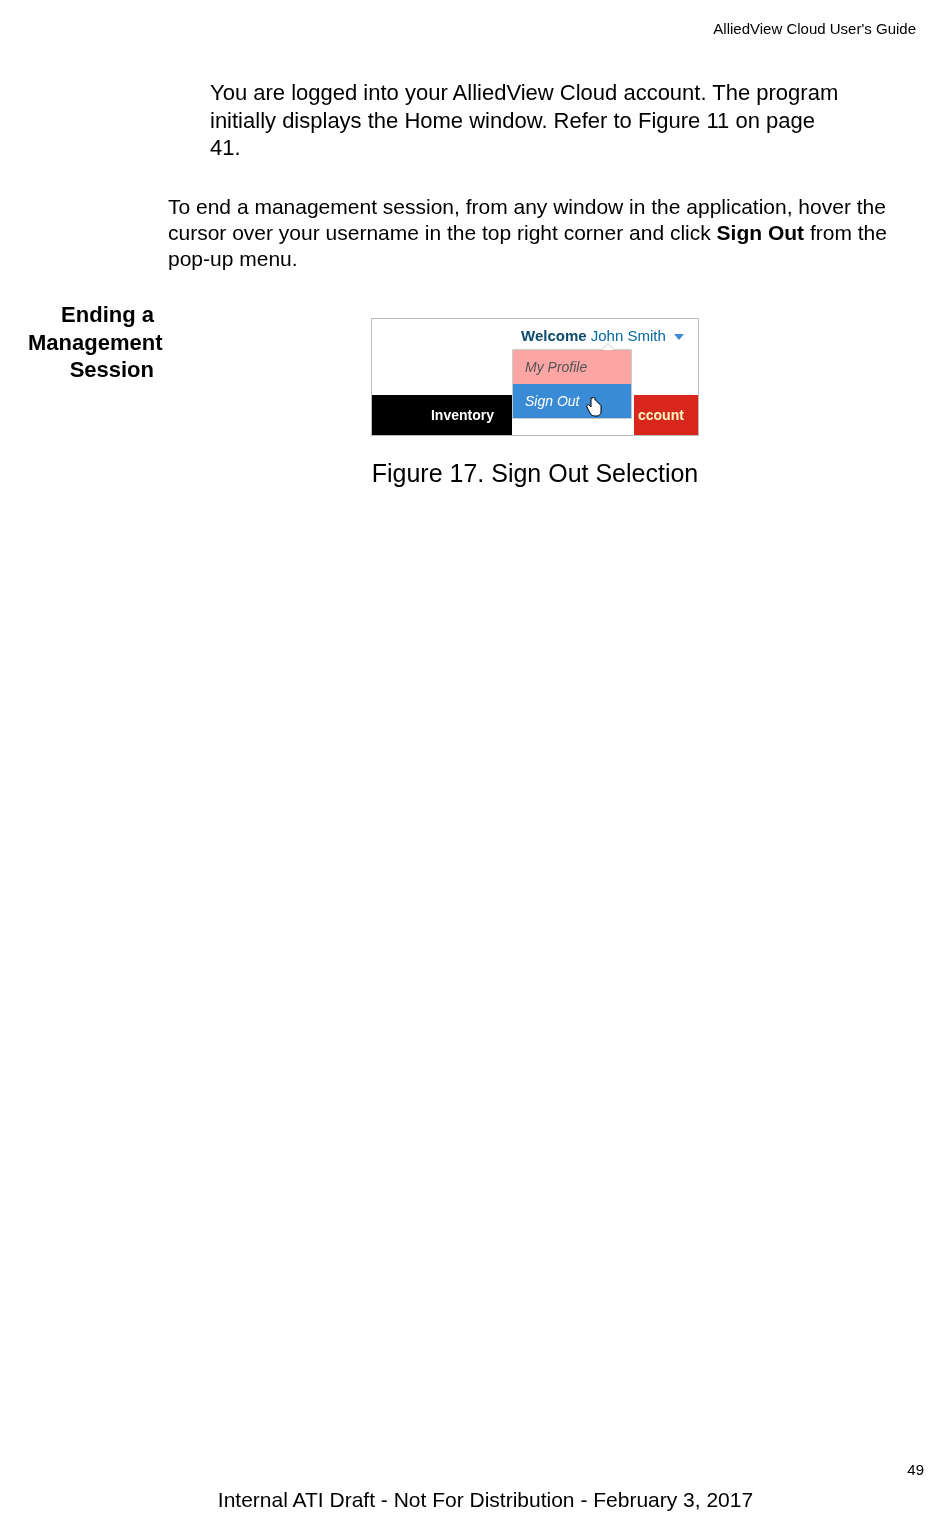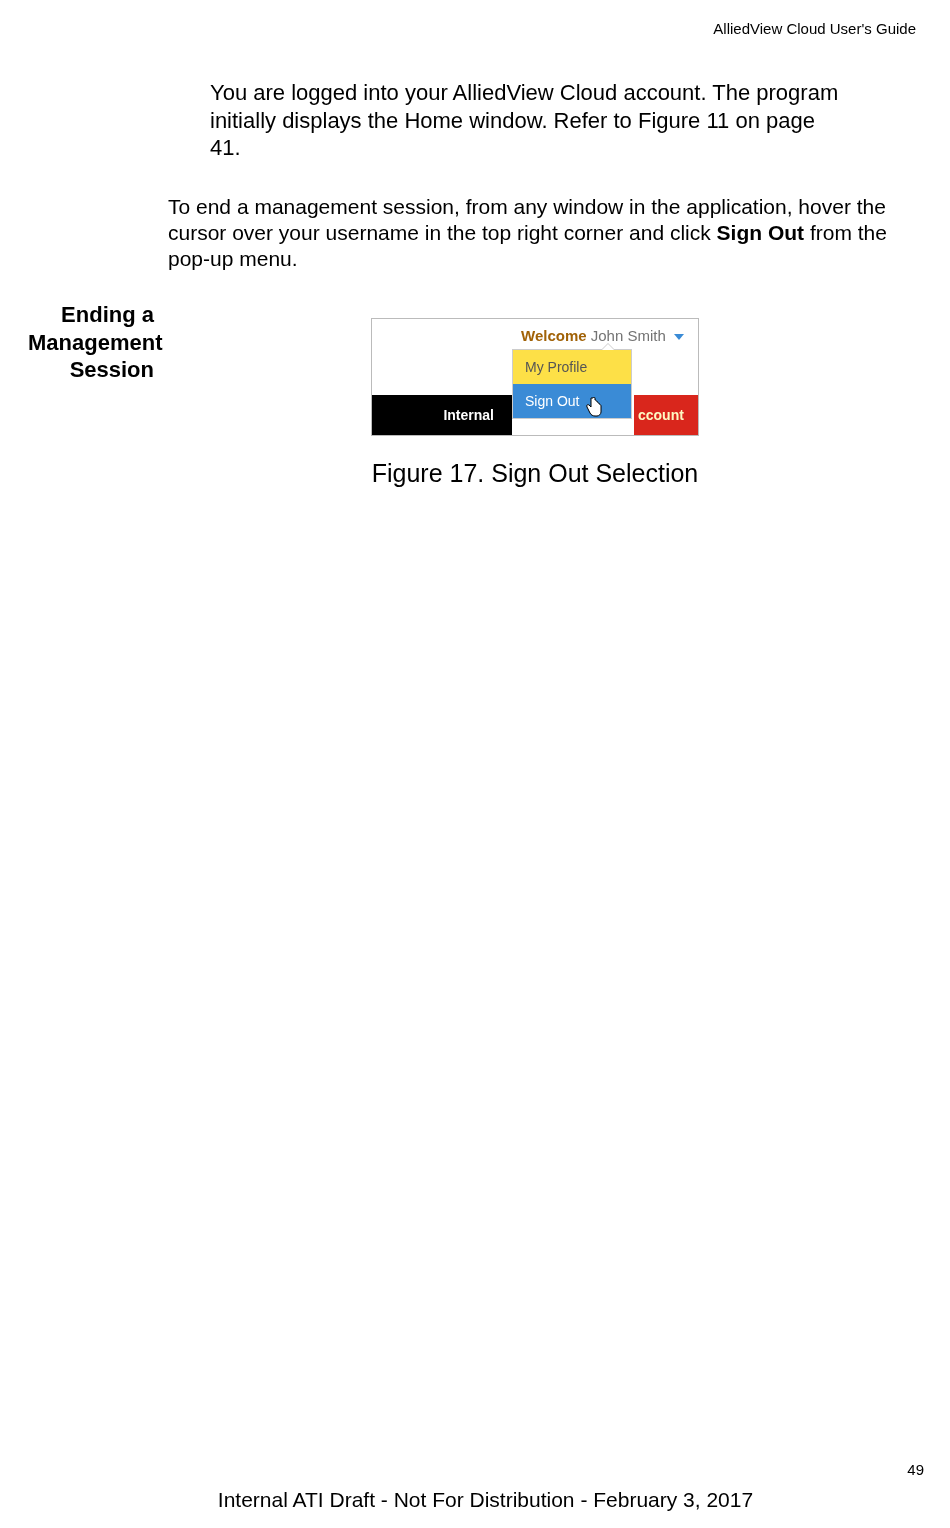--- a/index.html
+++ b/index.html
@@ -74,22 +74,22 @@
     font-family: Arial, sans-serif;
   }
   .welcome-bar {
     height: 34px;
     line-height: 34px;
     text-align: right;
     padding-right: 14px;
     font-size: 15px;
     font-weight: bold;
   }
-  .welcome-black { color: #a16207; }
-  .welcome-user  { color: #737373; font-weight: normal; }
+  .welcome-black { color: #0c4a6e; }
+  .welcome-user  { color: #0369a1; font-weight: normal; }
   .caret {
     display: inline-block;
     width: 0; height: 0;
     margin-left: 4px;
     vertical-align: middle;
     border-left: 5px solid transparent;
     border-right: 5px solid transparent;
     border-top: 6px solid #3a8bd6;
   }
   .nav-bar {
@@ -123,22 +123,23 @@
     align-items: center;
     justify-content: flex-start;
     padding-left: 4px;
   }
   .dropdown {
     position: absolute;
     top: 30px;
     right: 66px;
     width: 120px;
     border: 1px solid #ccc;
-    background: #fde047;
+    background: #fca5a5;
     z-index: 2;
+    font-style: italic;
   }
   .dropdown-pointer {
     position: absolute;
     top: -7px;
     right: 16px;
     width: 0; height: 0;
     border-left: 7px solid transparent;
     border-right: 7px solid transparent;
     border-bottom: 7px solid #ccc;
   }
@@ -223,21 +224,21 @@
                 <span>Sign Out</span>
                 <span class="cursor-icon">
                   <svg width="18" height="20" viewBox="0 0 18 20">
                     <path d="M6 1 v9 l-2 -2 c-1 -1 -3 0 -2 2 l3 6 c1 2 3 3 5 3 h2 c2 0 4 -2 4 -4 v-6 c0 -1 -1 -2 -2 -2 c0 -1 -1 -2 -2 -2 c0 -1 -1 -2 -2 -2 V1 c0 -1 -2 -1 -2 0 z" fill="#fff" stroke="#000" stroke-width="1"></path>
                   </svg>
                 </span>
               </div>
             </div>
 
             <div class="nav-bar">
-              <div class="nav-inventory">Internal</div>
+              <div class="nav-inventory">Inventory</div>
               <div class="nav-gap"></div>
               <div class="nav-account">ccount</div>
             </div>
           </div>
 
           <div class="figure-caption">Figure 17. Sign Out Selection</div>
         </div>
       </div>
     </div>
   </div>

